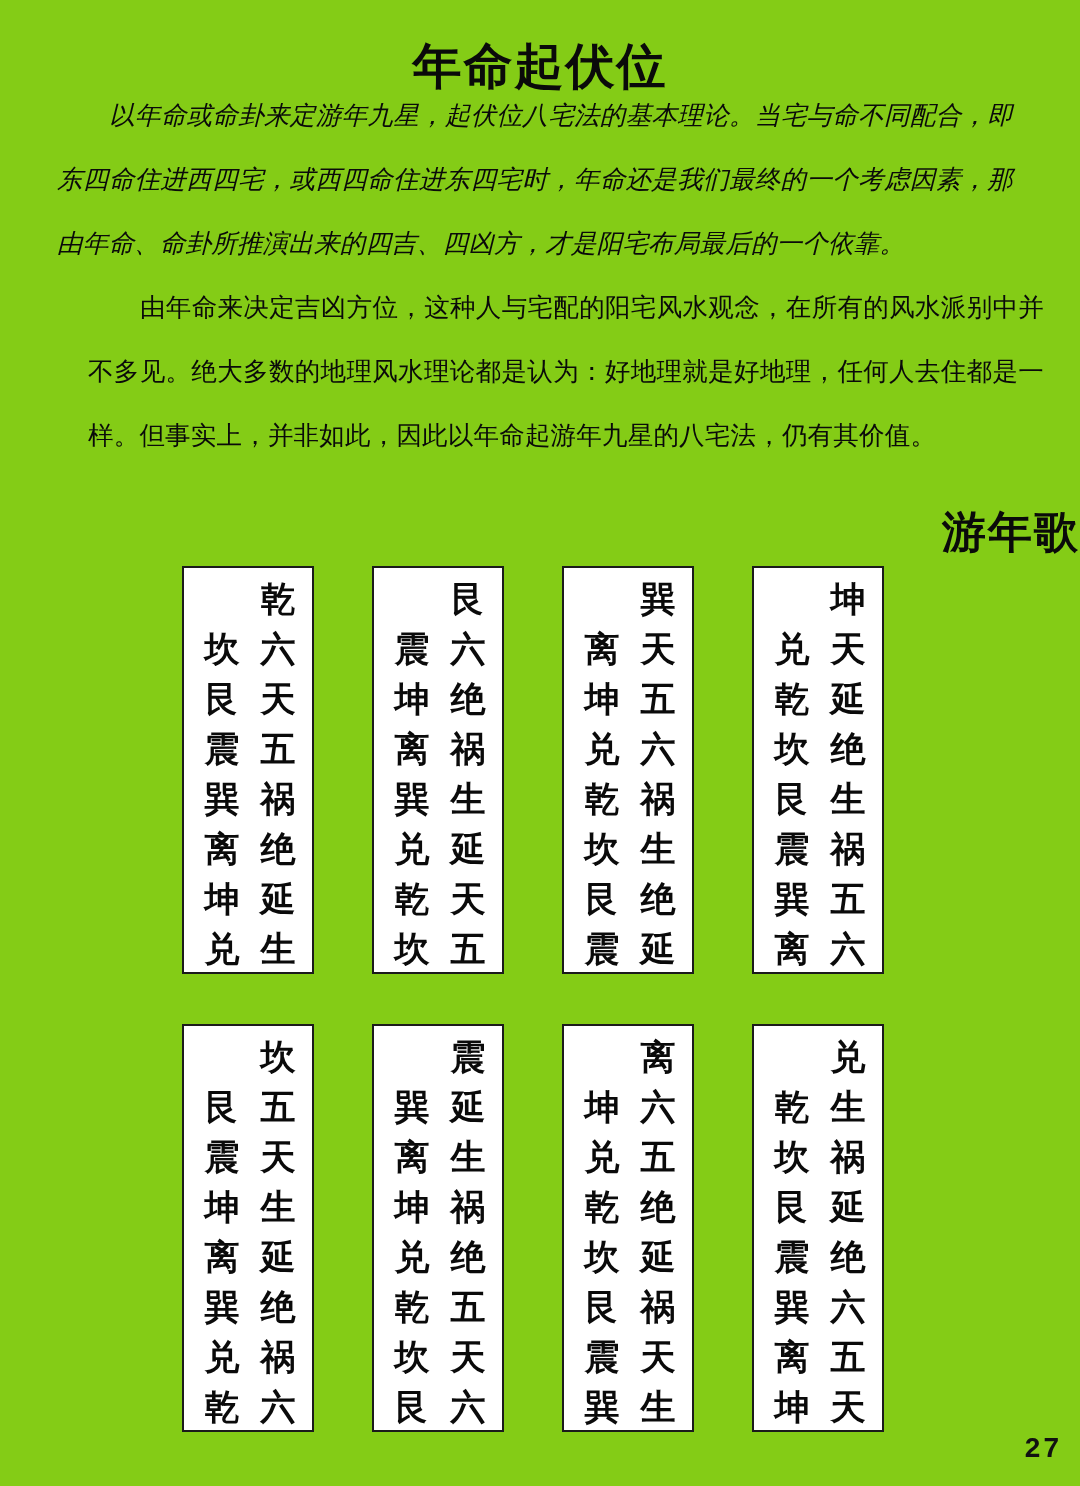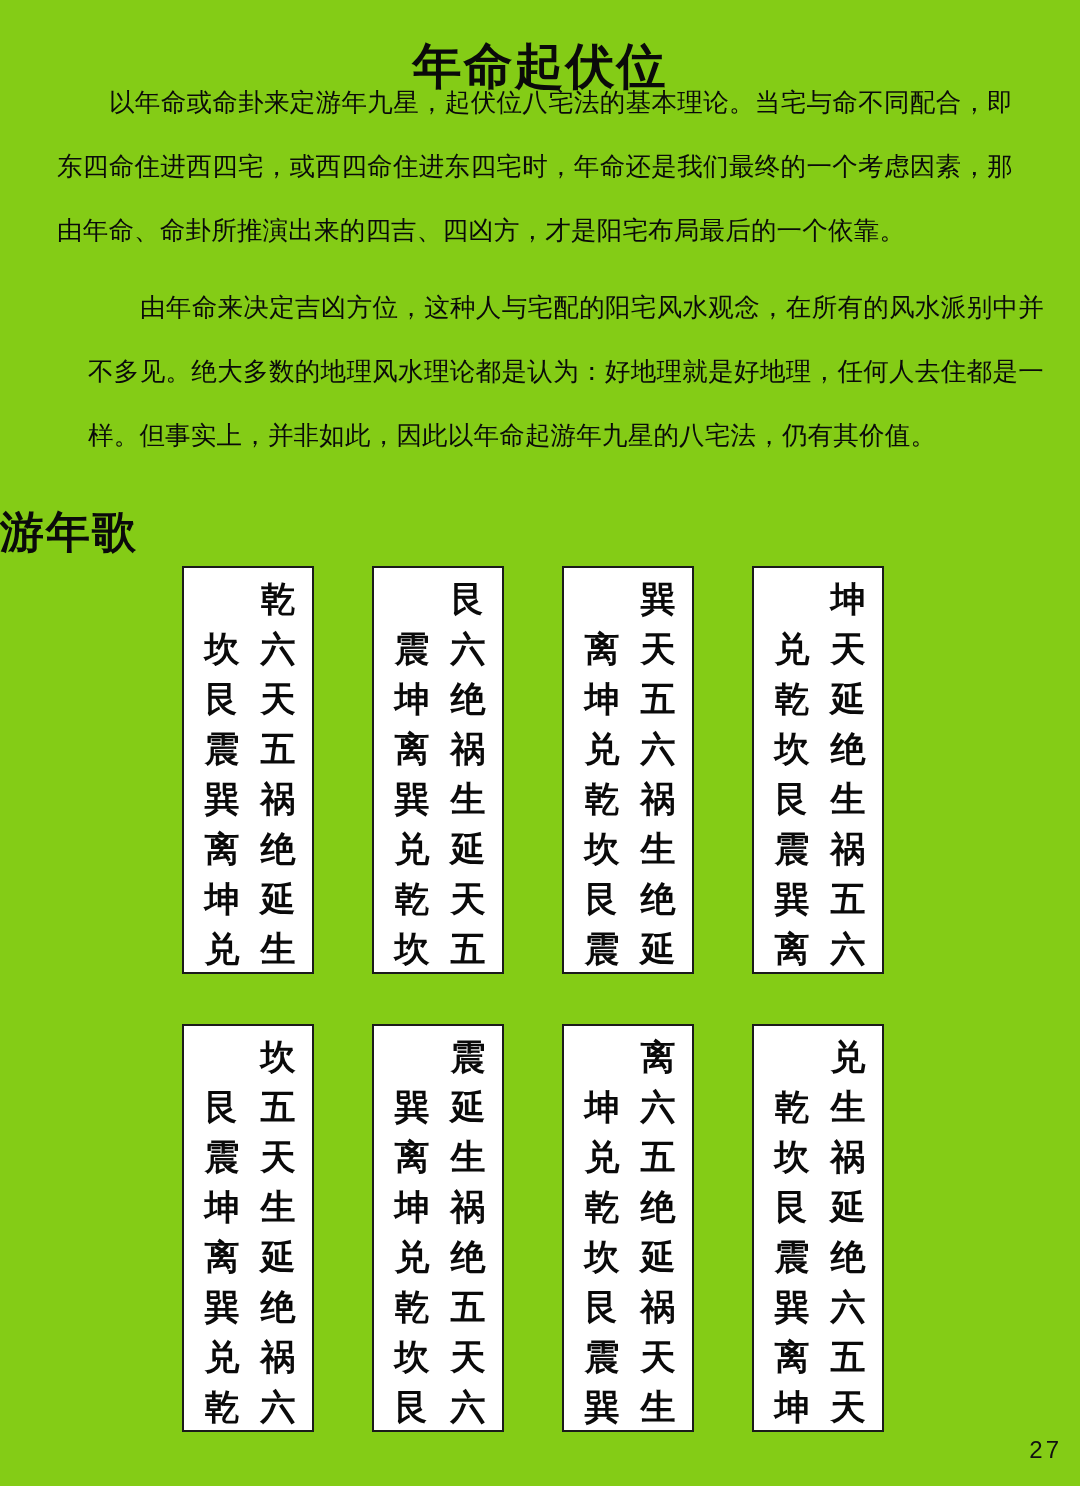--- a/index.html
+++ b/index.html
@@ -45,21 +45,21 @@
     text-indent: 52px;
     margin: 0;
     letter-spacing: 0.2px;
   }
 
   
   .section-title {
     position: absolute;
     left: 0;
     width: 1080px;
-    text-align: left;
+    text-align: right;
     font-size: 44px;
     font-weight: bold;
     letter-spacing: 2px;
     font-family: "DejaVu Serif", "Liberation Serif", serif;
   }
 
   
   .boxes-row {
     position: absolute;
     left: 0;
@@ -100,34 +100,35 @@
   }
   .cell.head {
     font-size: 35px;
   }
 
   
   .page-number {
     position: absolute;
     right: 18px;
     bottom: 22px;
-    font-size: 24px;
+    font-size: 28px;
     letter-spacing: 3px;
     font-family: "Liberation Sans", sans-serif;
     color: #111;
+    font-weight: bold;
   }
 </style>
 </head>
 <body>
 
 <div class="page">
 
   <h1 class="doc-title">年命起伏位</h1>
 
-  <div class="body-text" style="top:71px;">
+  <div class="body-text" style="top:84px;font-style:italic;">
     <p class="para">以年命或命卦来定游年九星，起伏位八宅法的基本理论。当宅与命不同配合，即东四命住进西四宅，或西四命住进东四宅时，年命还是我们最终的一个考虑因素，那由年命、命卦所推演出来的四吉、四凶方，才是阳宅布局最后的一个依靠。</p>
   </div>
 
   <div class="body-text" style="top:276px;margin-left:31px;">
     <p class="para">由年命来决定吉凶方位，这种人与宅配的阳宅风水观念，在所有的风水派别中并不多见。绝大多数的地理风水理论都是认为：好地理就是好地理，任何人去住都是一样。但事实上，并非如此，因此以年命起游年九星的八宅法，仍有其价值。</p>
   </div>
 
   <h2 class="section-title" style="top:466px;">游年歌</h2>
 
   <div class="boxes-row" id="row-top" style="top:566px;">

